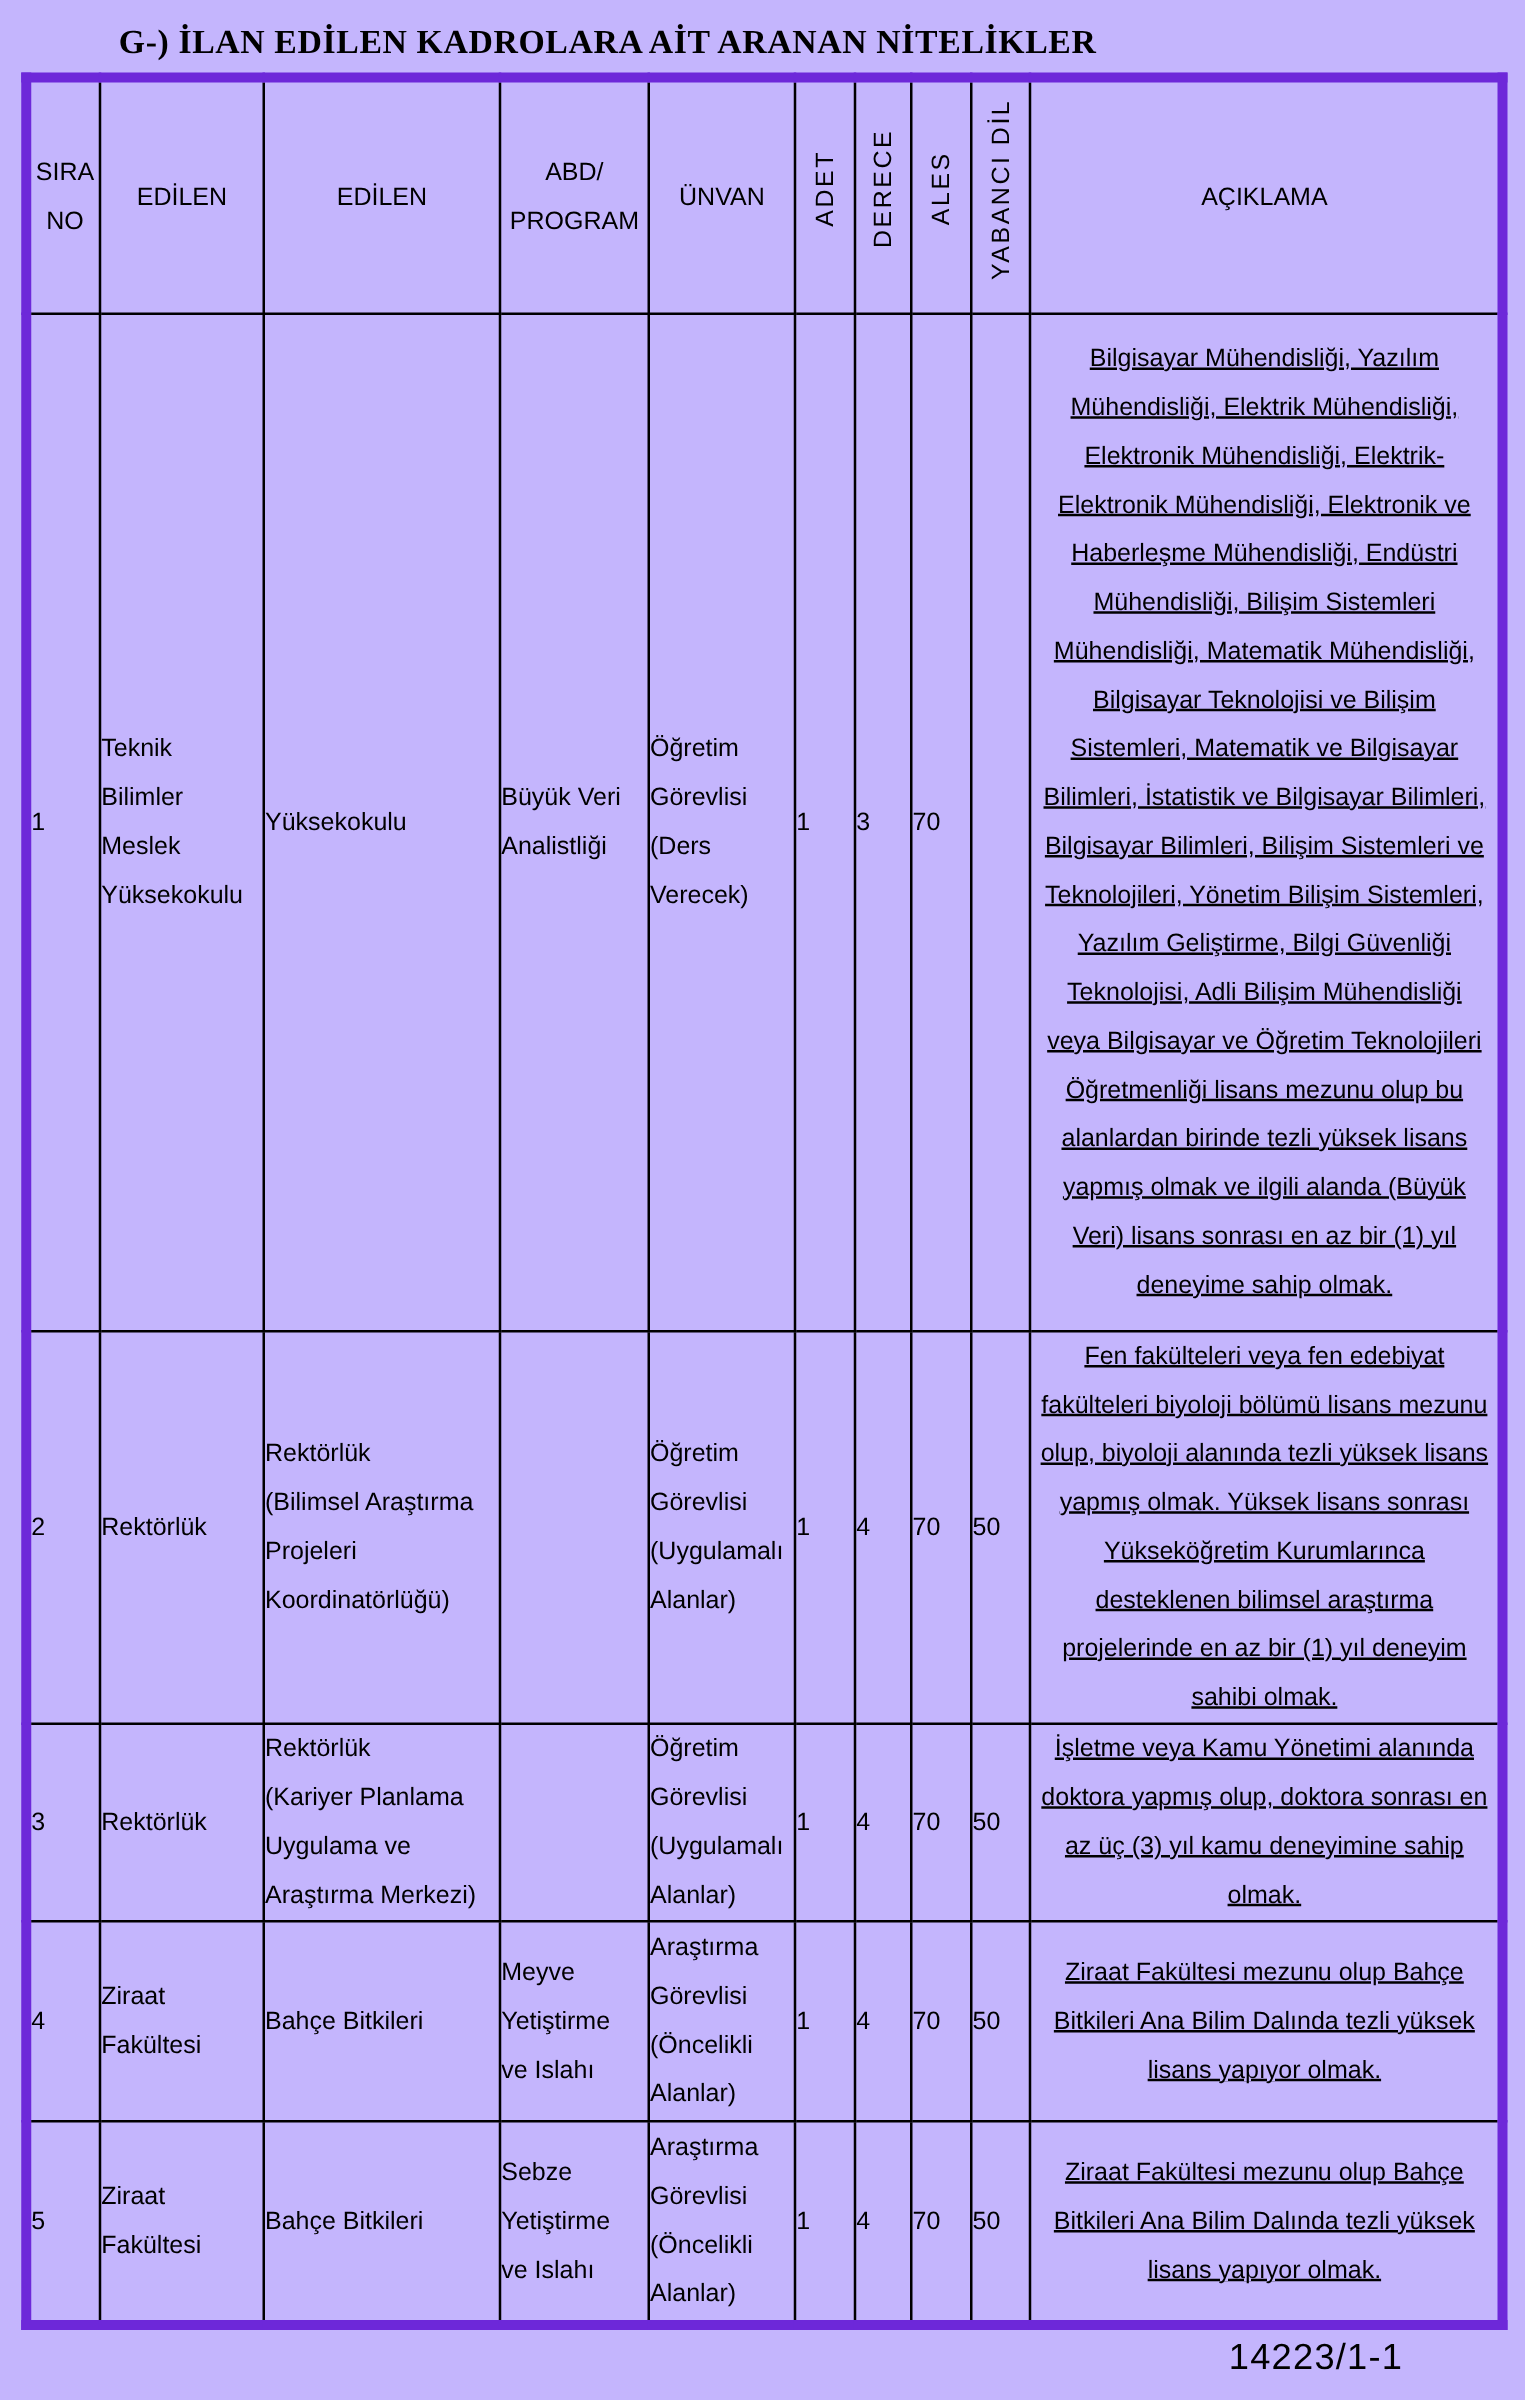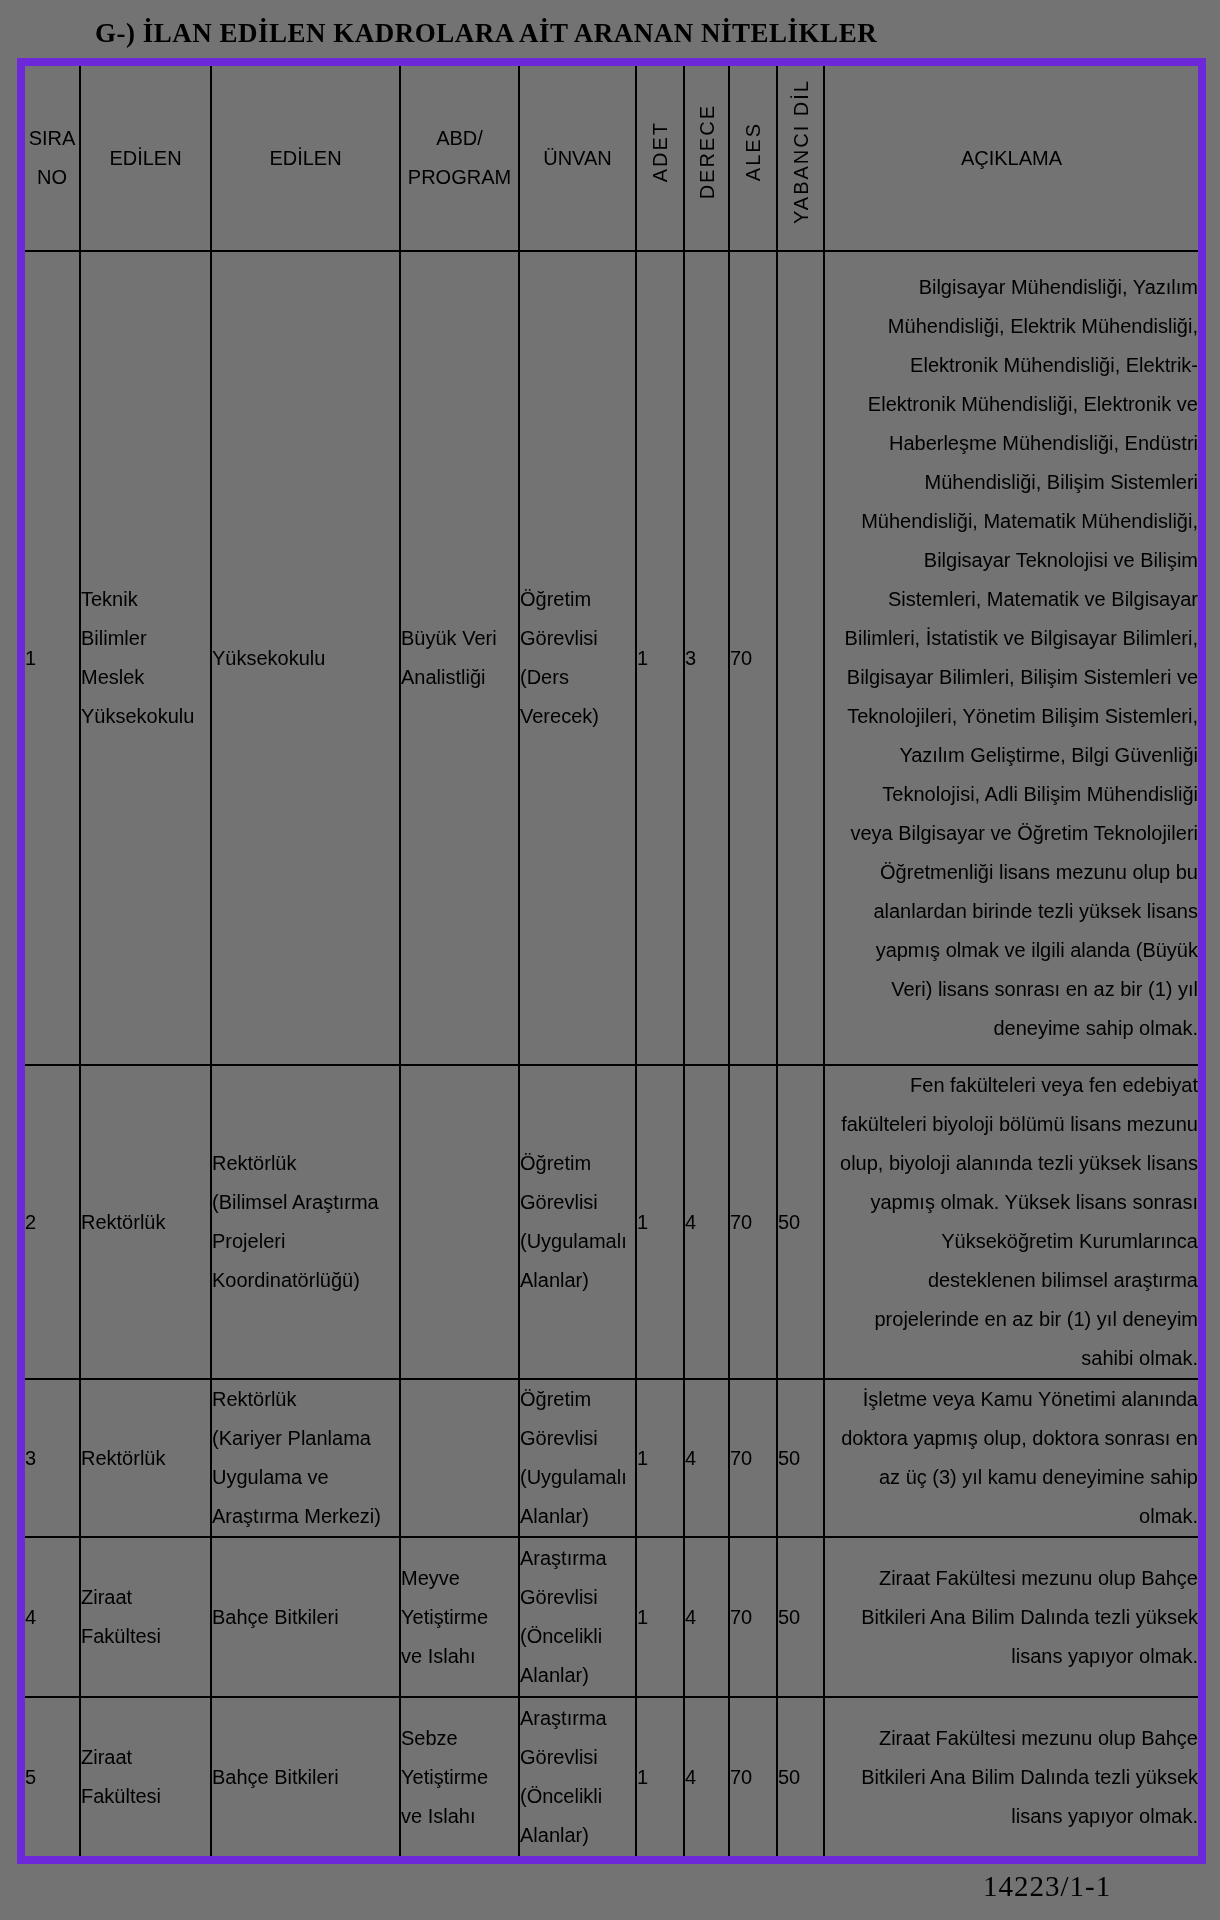--- a/index.html
+++ b/index.html
@@ -1,19 +1,19 @@
 <!DOCTYPE html>
 <html><head>
 <meta charset="utf-8">
 <style>
   html,body{margin:0;padding:0;background:#ffffff;}
   .page{
     position:relative;
     width:1220px;height:1920px;
-    background:#737373;
+    background:#c4b5fd;
     font-family:"Liberation Sans", sans-serif;
     color:#000000;
     overflow:hidden;
   }
   .doc-title{
     position:absolute;
     left:95px;top:18px;
     width:1030px;
     font-family:"Liberation Serif", serif;
     font-weight:bold;
@@ -39,36 +39,36 @@
     line-height:39px;
     overflow:hidden;
   }
   .hrow{height:189px;}
   .r1{height:814px;}
   .r2{height:311px;}
   .r3{height:158px;}
   .r4{height:160px;}
   .r5{height:163px;}
   .c{ text-align:left; white-space:pre; }
-  .desc{ text-align:right; white-space:pre; padding:0 10px; font-size:19.5px; }
+  .desc{ text-align:center; white-space:pre; padding:0 10px; font-size:19.5px;text-decoration:underline; }
   th .h{ text-align:center; white-space:pre; }
   th.vcell{ vertical-align:middle; }
   .vert{
     display:inline-block;
     writing-mode:vertical-rl;
     transform:rotate(180deg);
     letter-spacing:2px;
     white-space:nowrap;
     font-size:20px;
     line-height:20px;
   }
   .page-num{
     position:absolute;
     left:983px;top:1870px;
-    font-family:Liberation Serif, serif;
+    font-family:Liberation Sans, sans-serif;
     font-size:29px;
     letter-spacing:1px;
     color:#000;
     white-space:nowrap;
   }
 </style>
 </head>
 <body>
 
 <div class="page">

